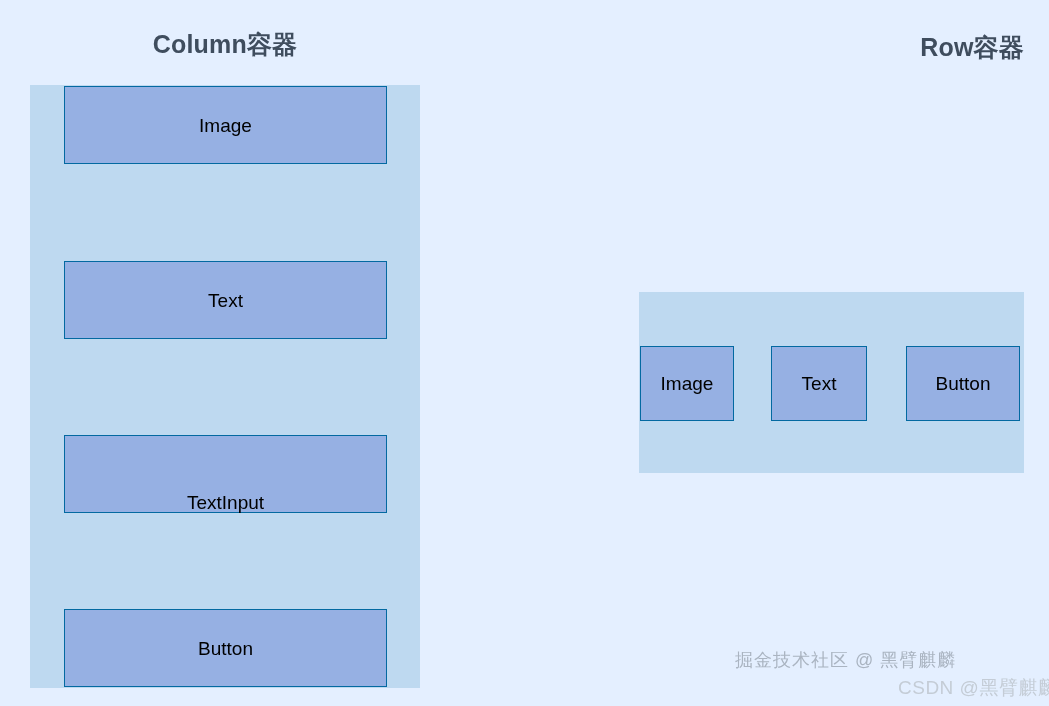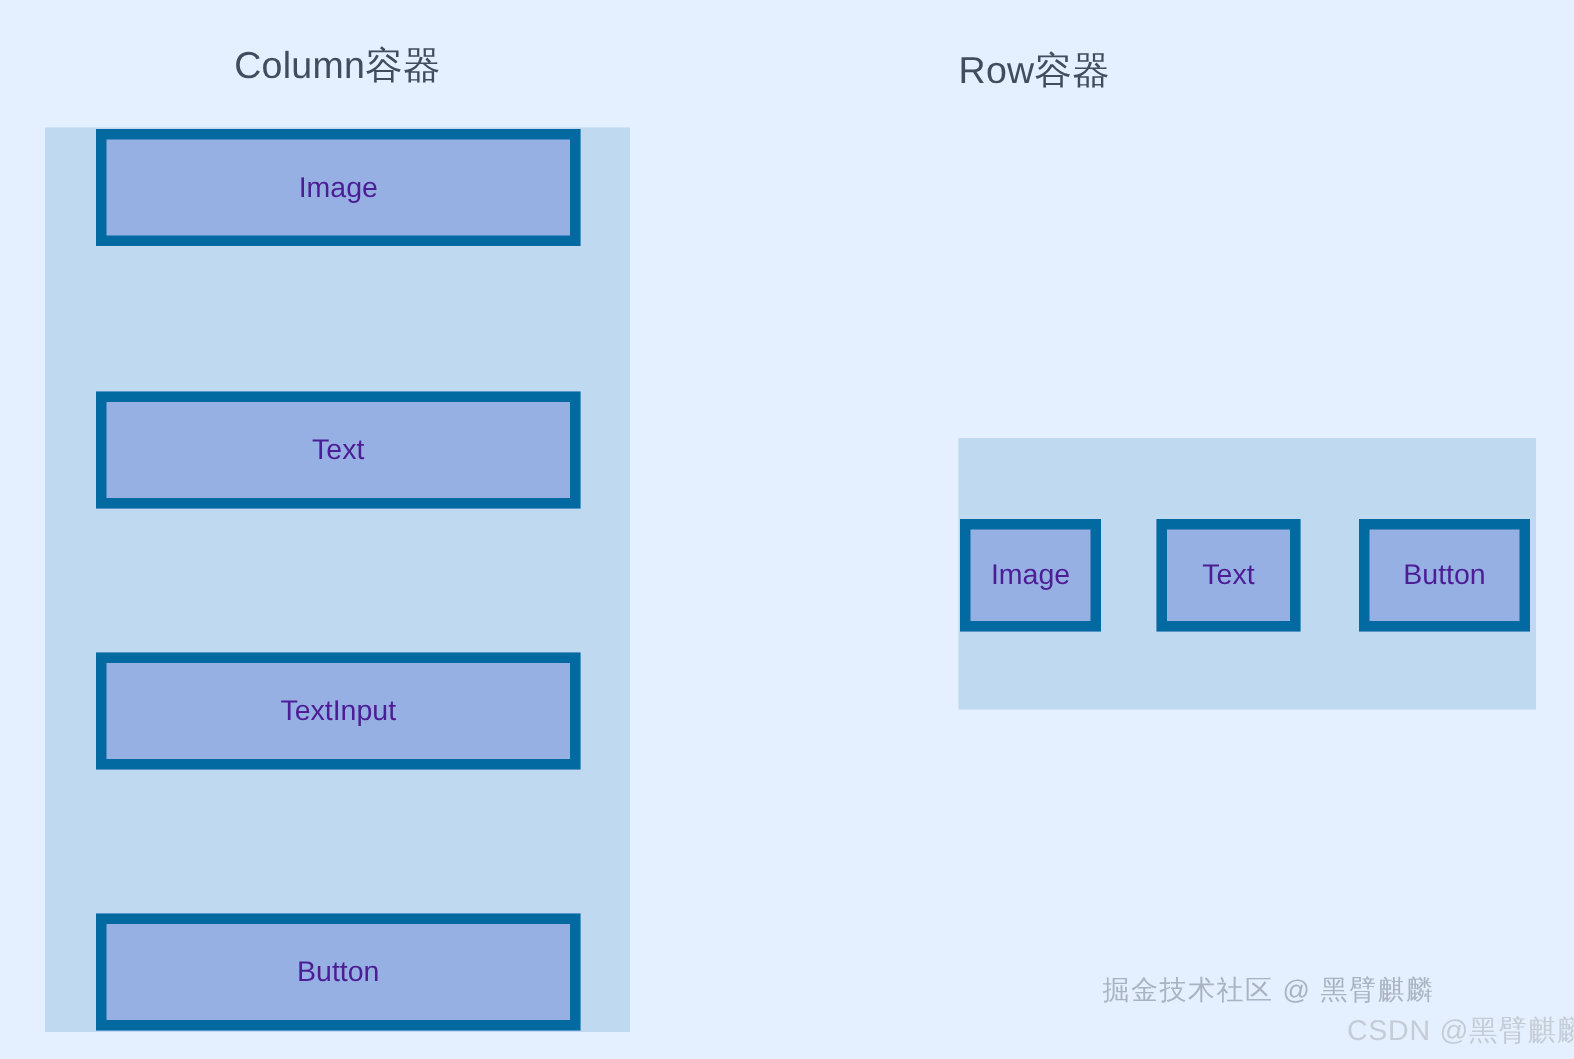--- a/index.html
+++ b/index.html
@@ -20,73 +20,73 @@
     position: relative;
     width: 1049px;
     height: 706px;
     background: #e4efff;
   }
 
   
   .section-title {
     position: absolute;
     font-size: 25px;
-    font-weight: normal;
+    font-weight: bold;
     color: #3f4d5e;
     letter-spacing: 0.2px;
     white-space: nowrap;
     line-height: 1;
   }
   #title-column {
     left: 30px;
     top: 32px;
     width: 390px;
     text-align: center;
   }
   #title-row {
     left: 639px;
     top: 35px;
     width: 385px;
-    text-align: left;
+    text-align: right;
   }
 
   
   .container-box {
     position: absolute;
     background: #bed9f0;
   }
   .child-box {
     position: absolute;
     background: #96b0e3;
-    border: 7px solid #0369a1;
+    border: 1px solid #0369a1;
     box-sizing: border-box;
     display: flex;
     align-items: center;
     justify-content: center;
-    color: #4c1d95;
+    color: #000000;
     font-size: 19px;
     line-height: 1;
     user-select: none;
   }
 
   
   #column-container {
     left: 30px;
     top: 85px;
     width: 390px;
     height: 603px;
   }
   .col-child {
     left: 64px;
     width: 323px;
     height: 78px;
   }
   #col-child-0 { top: 86px; }
   #col-child-1 { top: 261px; }
-  #col-child-2 { top: 435px; }
+  #col-child-2 { top: 435px; align-items: flex-end; }
   #col-child-3 { top: 609px; }
 
   
   #row-container {
     left: 639px;
     top: 292px;
     width: 385px;
     height: 181px;
   }
   .row-child {

